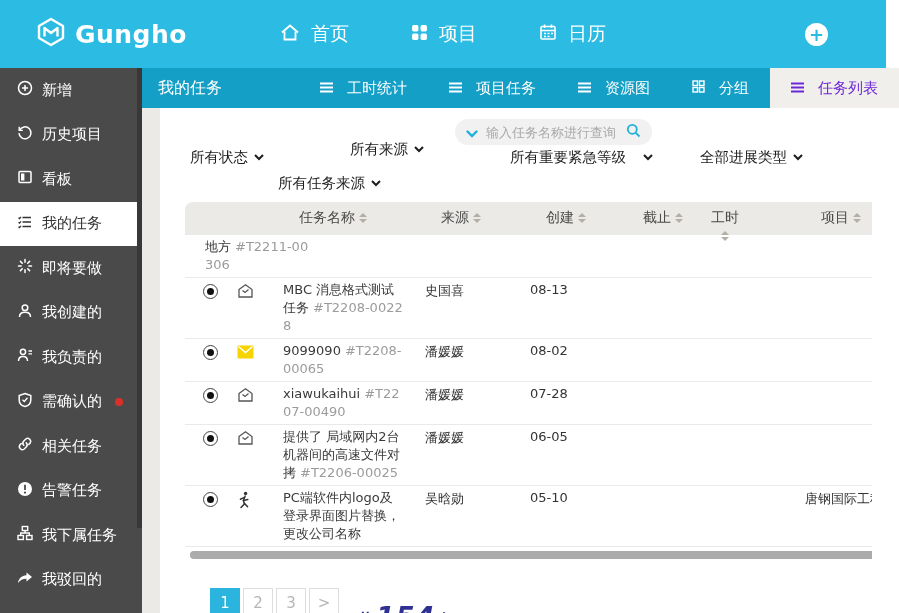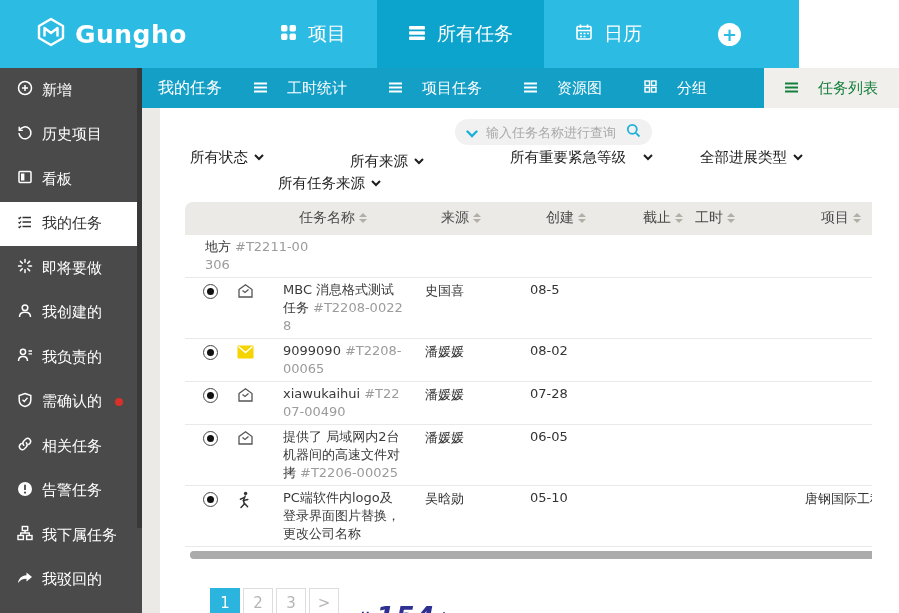--- a/index.html
+++ b/index.html
@@ -1,20 +1,20 @@
 <!DOCTYPE html>
 <html><head>
 <meta charset="utf-8">
 <style>
   * { margin:0; padding:0; box-sizing:border-box; }
   html,body { width:899px; height:613px; overflow:hidden; background:#fff;
     font-family:"DejaVu Sans","Liberation Sans",sans-serif; }
 
   
-  .topbar { position:absolute; left:0; top:0; width:799px; height:68px;
+  .topbar { position:absolute; left:0; top:0; width:886px; height:68px;
     background:#2cbce3; display:flex; align-items:center; z-index:5; }
   .logo { display:flex; align-items:center; gap:9px; margin-left:36px; color:#fff; }
   .logo-text { font-size:25px; font-weight:bold; letter-spacing:.5px; }
   .mainnav { display:flex; height:100%; margin-left:62px; }
   .nav-item { display:flex; align-items:center; gap:11px; padding:0 31px;
     color:#fff; font-size:19px; cursor:pointer; }
   .nav-item.active { background:#0ca4cd; }
   .add-btn { position:absolute; right:58px; top:23px; width:23px; height:23px;
     border-radius:50%; background:#fff; color:#2cbce3; font-size:18px; font-weight:bold;
     display:flex; align-items:center; justify-content:center; line-height:1; cursor:pointer; }
@@ -27,23 +27,23 @@
   .side-item.active { background:#fff; color:#333; }
   .side-item svg { flex:0 0 auto; }
   .red-dot { width:8px; height:8px; border-radius:50%; background:#d9312a; margin-left:4px; }
   .side-scroll { position:absolute; right:0; top:0; width:5px; height:460px; background:#383838; }
 
   
   .subheader { position:absolute; left:140px; top:68px; width:759px; height:40px;
     background:#149fc7; display:flex; align-items:center; color:#fff; z-index:3; }
   .sub-title { margin-left:18px; font-size:16px; }
   .tabs { margin-left:auto; display:flex; height:100%; }
-  .tab { display:flex; align-items:center; gap:20px; padding:0 21px; font-size:15px;
+  .tab { display:flex; align-items:center; gap:14px; padding:0 21px; font-size:15px;
     cursor:pointer; white-space:nowrap; }
-  .tab.active { background:#f1efec; color:#15803d;margin-left:36px; }
+  .tab.active { background:#f1efec; color:#6d28d9; }
 
   
   .content { position:absolute; left:140px; top:108px; width:732px; bottom:0;
     background:#eceae7; }
   .panel { position:absolute; left:20px; top:0; right:0; bottom:0; background:#fff;
     overflow:hidden; }
 
   .searchbar { position:absolute; left:295px; top:11px; width:197px; height:26px;
     background:#f1f1f1; border-radius:13px; display:flex; align-items:center;
     padding:0 11px; gap:8px; }
@@ -103,38 +103,37 @@
       <svg width="30" height="30" viewBox="0 0 30 30" fill="none" stroke="#fff" stroke-width="2.4" stroke-linejoin="round">
         <path d="M15 2 L27 9 V21 L15 28 L3 21 V9 Z"></path>
         <path d="M8.5 19.5 V11 L15 16 L21.5 11 V19.5"></path>
       </svg>
     </span>
     <span class="logo-text">Gungho</span>
   </div>
   <nav class="mainnav">
     <div class="nav-item">
       <span>
+        <svg width="20" height="19" viewBox="0 0 20 19" fill="none" stroke="#fff" stroke-width="1.8">
+          <path d="M2 9.5 L10 2.5 L18 9.5"></path>
+            <path d="M4.5 8.5 V16.5 H15.5 V8.5"></path>
+        </svg>
+      </span>
+      <span>首页</span>
+    </div>
+    <div class="nav-item">
+      <span>
         <svg width="17" height="17" viewBox="0 0 16 16" fill="#fff">
           <rect x="1" y="1" width="6" height="6" rx="1.5"></rect>
             <rect x="9" y="1" width="6" height="6" rx="1.5"></rect>
           <rect x="1" y="9" width="6" height="6" rx="1.5"></rect>
             <rect x="9" y="9" width="6" height="6" rx="1.5"></rect>
         </svg>
       </span>
       <span>项目</span>
-    </div>
-    <div class="nav-item active">
-      <span>
-        <svg width="18" height="16" viewBox="0 0 18 16" fill="#fff">
-          <rect x="1" y="1" width="16" height="3.4" rx="1"></rect>
-          <rect x="1" y="6.3" width="16" height="3.4" rx="1"></rect>
-          <rect x="1" y="11.6" width="16" height="3.4" rx="1"></rect>
-        </svg>
-      </span>
-      <span>所有任务</span>
     </div>
     <div class="nav-item">
       <span>
         <svg width="18" height="18" viewBox="0 0 18 18" fill="none" stroke="#fff" stroke-width="1.6">
           <rect x="2" y="3.5" width="14" height="12.5" rx="1"></rect>
           <path d="M5.5 1.5 V5 M12.5 1.5 V5 M2 7.5 H16"></path>
           <path d="M5 10.5 H7 M8.5 10.5 H10.5 M12 10.5 H14 M5 13.5 H7 M8.5 13.5 H10.5" stroke-width="1.3"></path>
         </svg>
       </span>
       <span>日历</span>
@@ -307,21 +306,21 @@
             <path d="M9.8 9.8 L13.5 13.5"></path>
         </svg></span>
     </div>
 
     <div class="filter" style="left:30px; top:40px;">
       <span>所有状态</span>
       <svg width="10" height="7" viewBox="0 0 10 7" fill="none" stroke="#1d1d1d" stroke-width="2">
           <path d="M1 1 L5 5 L9 1"></path>
         </svg>
     </div>
-    <div class="filter" style="left:190px; top:44px;">
+    <div class="filter" style="left:190px; top:32px;">
       <span>所有来源</span>
       <svg width="10" height="7" viewBox="0 0 10 7" fill="none" stroke="#1d1d1d" stroke-width="2">
           <path d="M1 1 L5 5 L9 1"></path>
         </svg>
     </div>
     <div class="filter" style="left:350px; top:40px;gap:17px;">
       <span>所有重要紧急等级</span>
       <svg width="10" height="7" viewBox="0 0 10 7" fill="none" stroke="#1d1d1d" stroke-width="2">
           <path d="M1 1 L5 5 L9 1"></path>
         </svg>
@@ -365,21 +364,21 @@
               <i class="dn"></i>
             </span>
         </div>
         <div class="th" style="left:442px;align-items:center;">
           <span>截止</span>
           <span class="sort">
               <i class="up"></i>
               <i class="dn"></i>
             </span>
         </div>
-        <div class="th" style="left:494px;">
+        <div class="th" style="left:510px;flex-direction:column;">
           <span>工时</span>
           <span class="sort">
               <i class="up"></i>
               <i class="dn"></i>
             </span>
         </div>
         <div class="th" style="left:620px;">
           <span>项目</span>
           <span class="sort">
               <i class="up"></i>
@@ -396,21 +395,21 @@
         <span class="c-radio">
             <i></i>
           </span>
         <span class="c-icon">
           <svg width="17" height="16" viewBox="0 0 17 16" fill="none" stroke="#555" stroke-width="1.3">
             <path d="M2 6.5 L8.5 1.8 L15 6.5 V14 H2 Z"></path>
               <path d="M5.5 7.5 L8 9.5 L11.5 6.5"></path>
           </svg></span>
         <div class="c-name"><span>MBC 消息格式测试任务</span><span class="t-id">#T2208-00228</span></div>
         <span class="cell c-source">史国喜</span>
-        <span class="cell c-created">08-5</span>
+        <span class="cell c-created">08-13</span>
       </div>
 
       <div class="row">
         <span class="c-radio">
             <i></i>
           </span>
         <span class="c-icon">
           <svg width="17" height="14" viewBox="0 0 17 14">
             <rect x="0.5" y="0.5" width="16" height="13" rx="1" fill="#f5d400"></rect>
             <path d="M1.5 1.5 L8.5 7.5 L15.5 1.5" fill="none" stroke="#fff" stroke-width="1.5"></path>

